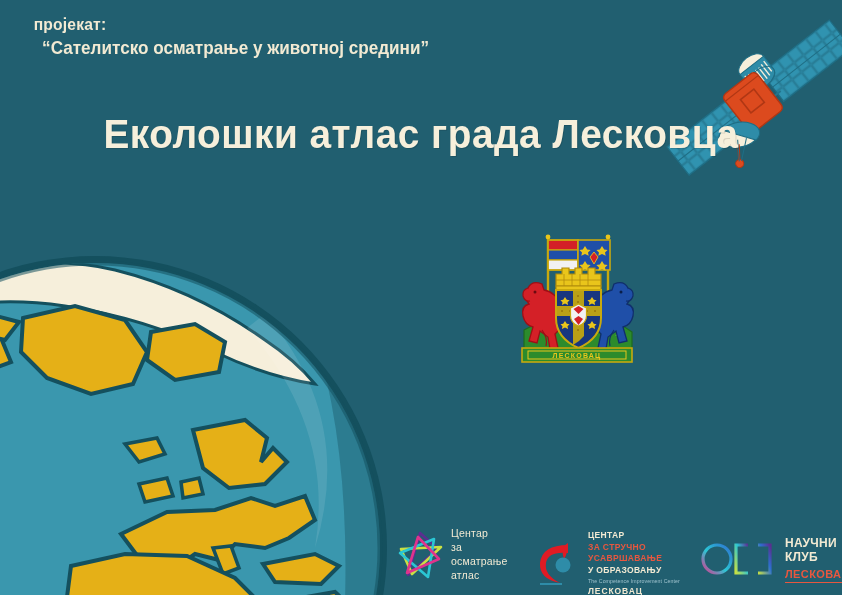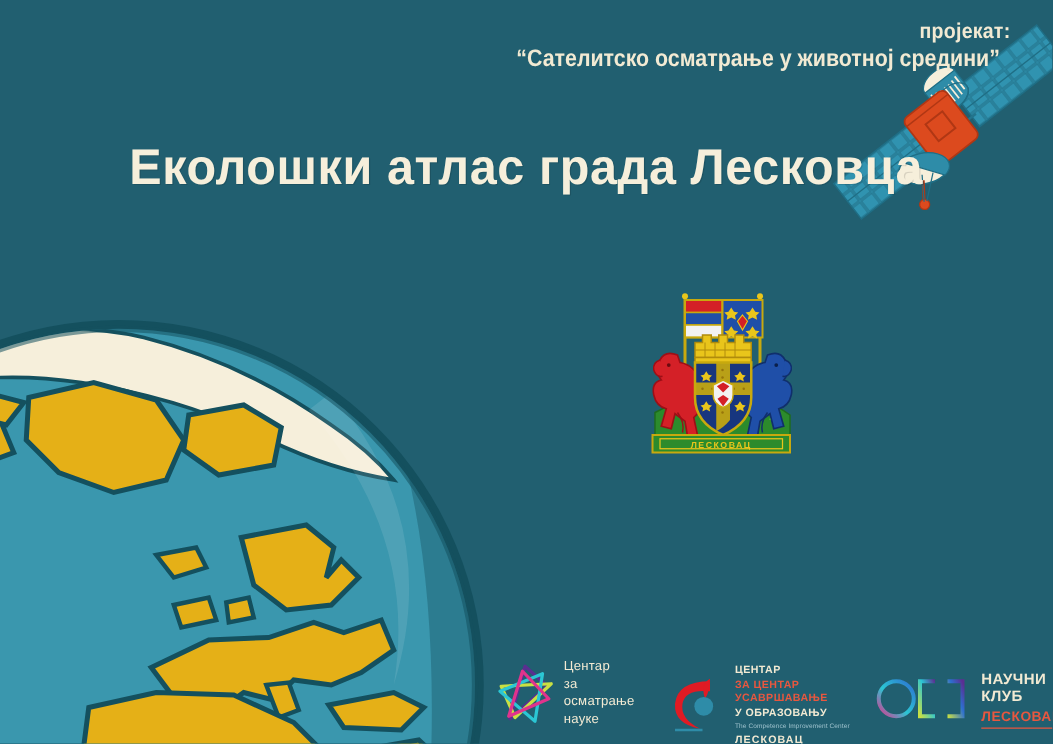--- a/index.html
+++ b/index.html
@@ -14,21 +14,21 @@
     position:absolute; inset:0;
     width:842px; height:595px;
     background:#215F70;
     overflow:hidden;
   }
 
   
   .header-block {
     position:absolute;
     top:14px; left:0; width:842px;
-    text-align:right;
+    text-align:left;
     z-index:6;
     pointer-events:none;
   }
   .project-label {
     color:#F2EAD3;
     font-size:17px;
     font-weight:bold;
     letter-spacing:.2px;
     line-height:1.25;
     font-stretch:condensed;
@@ -370,36 +370,36 @@
           <path d="M3 20 L43 18 L14 45 Z" stroke="#C9E043"></path>
           <path d="M2 24 L36 10 L30 48 Z" stroke="#2BC6D4"></path>
           <path d="M9 44 L41 30 L20 8 Z" stroke="#E0338C"></path>
         </g>
       </svg>
     </div>
     <div class="txt">
       <div>Центар</div>
       <div>за</div>
       <div>осматрање</div>
-      <div>науке</div>
+      <div>атлас</div>
     </div>
   </div>
 
   <div class="logo logo-csu">
     <div class="mark">
       <svg viewBox="0 0 48 52" width="48" height="52" aria-hidden="true">
         <path d="M34 8 Q8 8 6 26 Q5 42 26 46 Q10 38 12 26 Q14 14 34 16 Z" fill="#E01B24"></path>
         <path d="M34 6 Q34 16 30 22 Q26 10 34 6 Z" fill="#E01B24"></path>
         <circle cx="29" cy="28" r="7.5" fill="#2E8CA8"></circle>
         <rect x="6" y="46" width="22" height="2" fill="#2E8CA8"></rect>
       </svg>
     </div>
     <div class="txt">
       <div class="l1">ЦЕНТАР</div>
-      <div class="l2">ЗА ЦЕНТАР</div>
+      <div class="l2">ЗА СТРУЧНО</div>
       <div class="l2">УСАВРШАВАЊЕ</div>
       <div class="l1">У ОБРАЗОВАЊУ</div>
       <div class="sub">The Competence Improvement Center</div>
       <div class="city">ЛЕСКОВАЦ</div>
     </div>
   </div>
 
   <div class="logo logo-nk">
     <div class="mark">
       <svg viewBox="0 0 78 40" width="78" height="40" aria-hidden="true">

